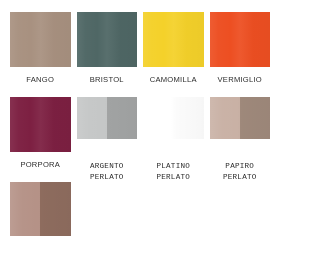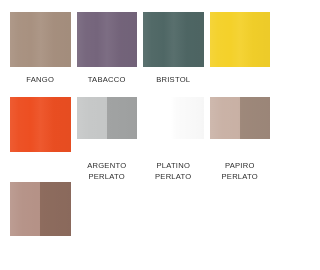--- a/index.html
+++ b/index.html
@@ -71,52 +71,54 @@
     line-height: 10.5px;
     letter-spacing: 0.25px;
     color: #2b2b2b;
     text-align: center;
     text-transform: uppercase;
     white-space: pre-line;
     font-weight: 400;
   }
 
   .row-3 .swatch-chip { height: 54px; }
-  .row-3 .swatch-label { margin-top: 22px; }
+  .row-3 .swatch-label { margin-top: 22px; font-family: Liberation Mono, monospace; }
 </style>
 </head>
 <body>
 
 <div id="palette-grid">
 
   <div class="swatch-cell">
     <div class="swatch-chip" style="background: rgb(168, 145, 128);"></div>
     <div class="swatch-label">FANGO</div>
   </div>
 
-  <div class="swatch-cell">
-    <div class="swatch-chip" style="background: rgb(117, 101, 124);"></div>
-    <div class="swatch-label">TABACCO</div>
-  </div>
 
 
   <div class="swatch-cell">
     <div class="swatch-chip" style="background: rgb(79, 103, 101);"></div>
     <div class="swatch-label">BRISTOL</div>
   </div>
 
 
   <div class="swatch-cell">
     <div class="swatch-chip" style="background: rgb(244, 209, 42);"></div>
+    <div class="swatch-label">CAMOMILLA</div>
   </div>
 
   <div class="swatch-cell">
     <div class="swatch-chip" style="background: rgb(237, 79, 34);"></div>
+    <div class="swatch-label">VERMIGLIO</div>
   </div>
 
+  <div class="swatch-cell">
+    <div class="swatch-chip" style="background: rgb(125, 32, 66);"></div>
+    <div class="swatch-label">PORPORA</div>
+  </div>
 
   <div class="swatch-cell row-3">
     <div class="swatch-chip split" style="background: linear-gradient(90deg, rgb(197, 199, 199) 0%, rgb(197, 199, 199) 49.5%, rgb(163, 165, 165) 49.5%, rgb(163, 165, 165) 100%);"></div>
     <div class="swatch-label">ARGENTO
 PERLATO</div>
   </div>
 
   <div class="swatch-cell row-3">
     <div class="swatch-chip split"></div>
     <div class="swatch-label">PLATINO

